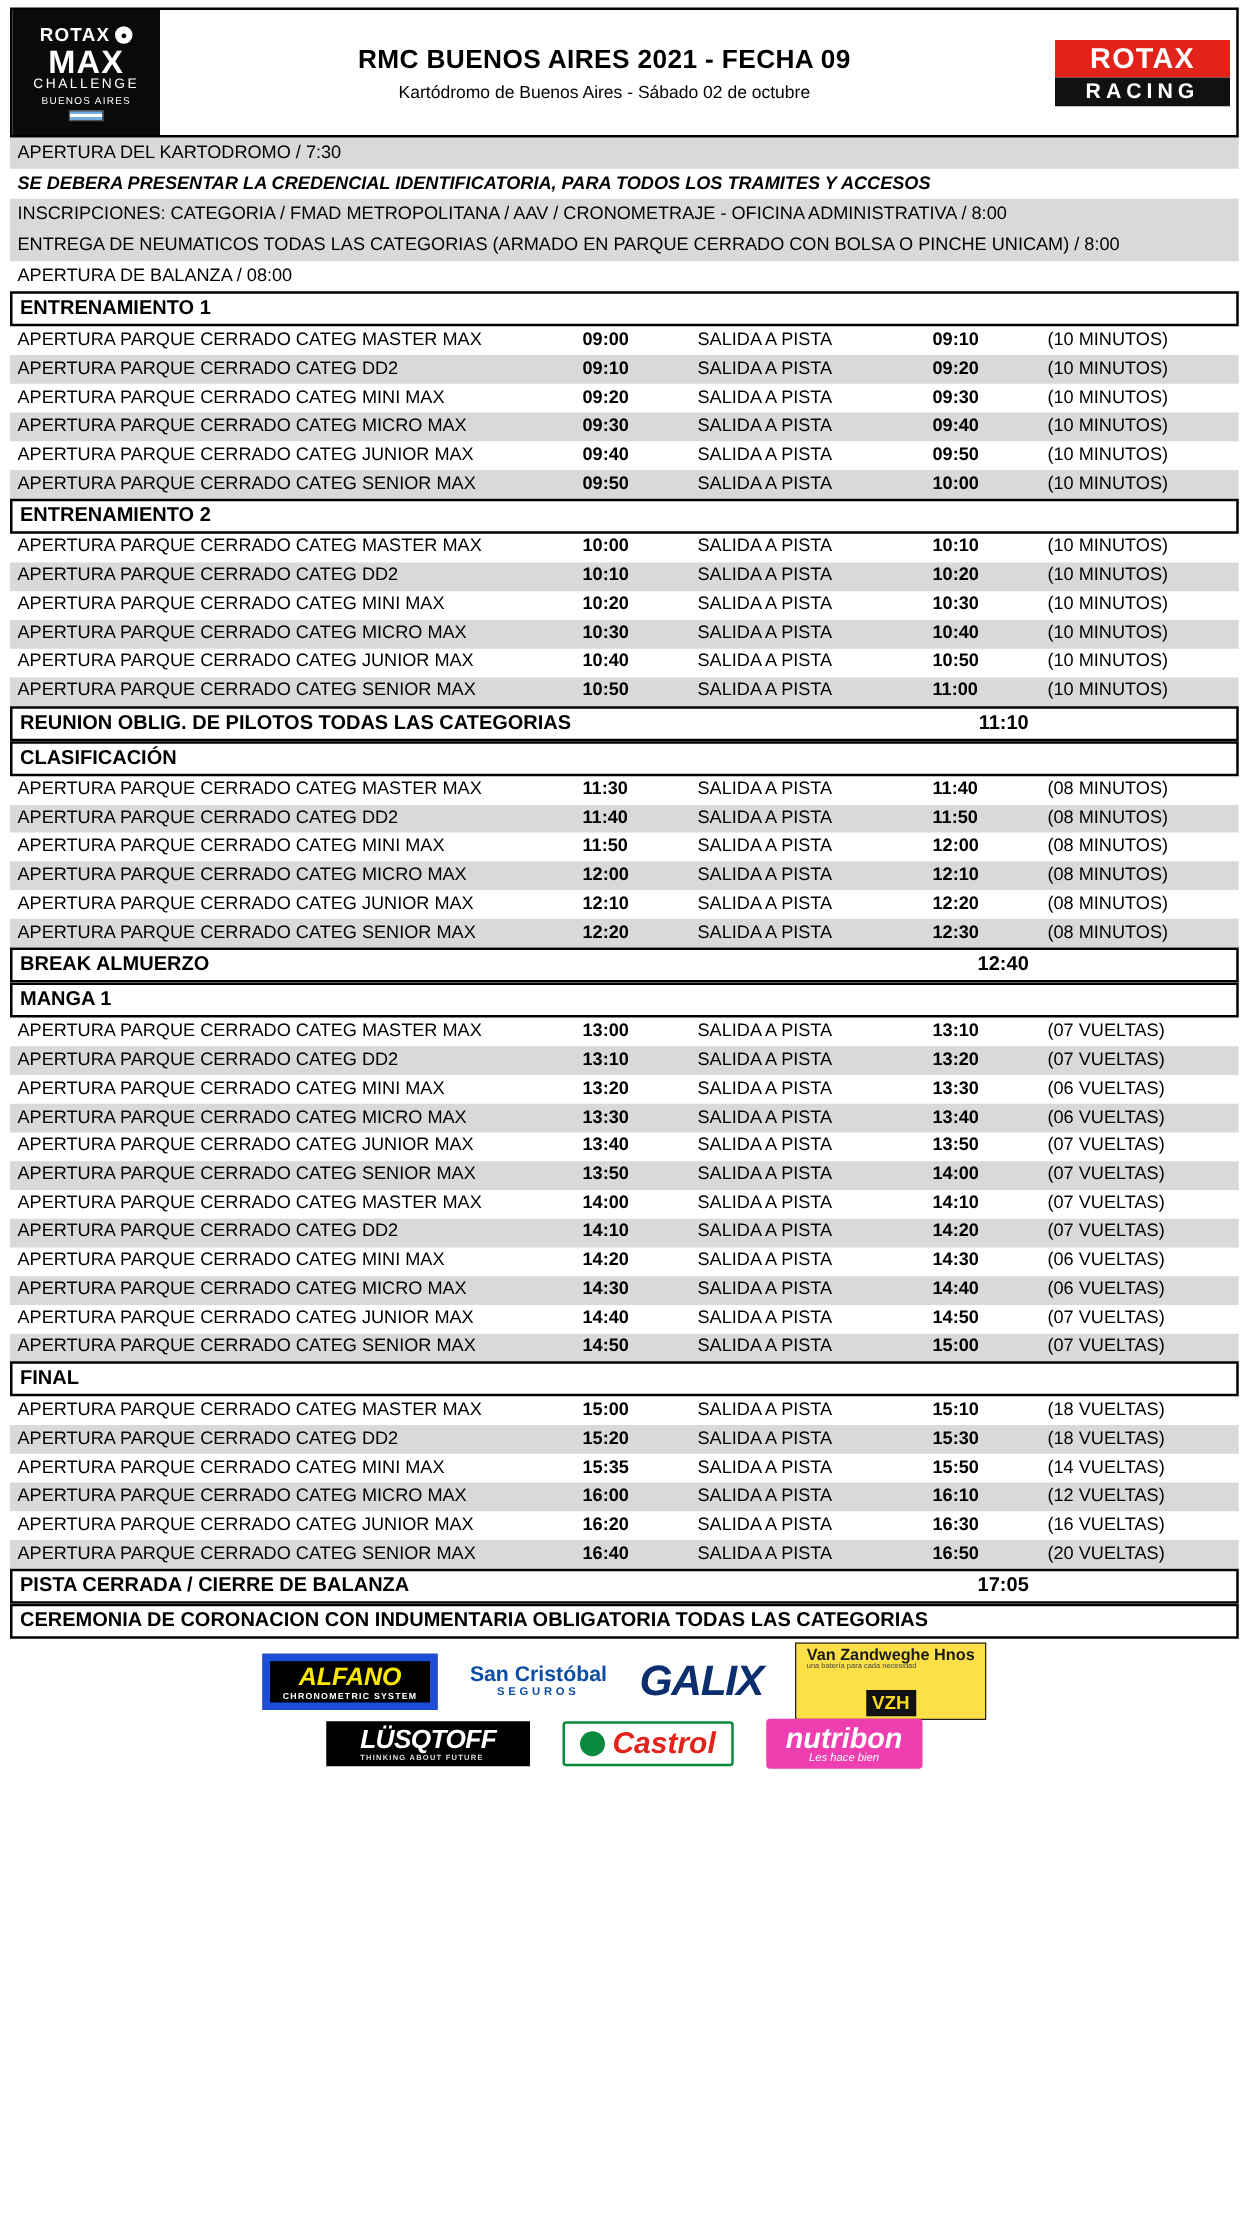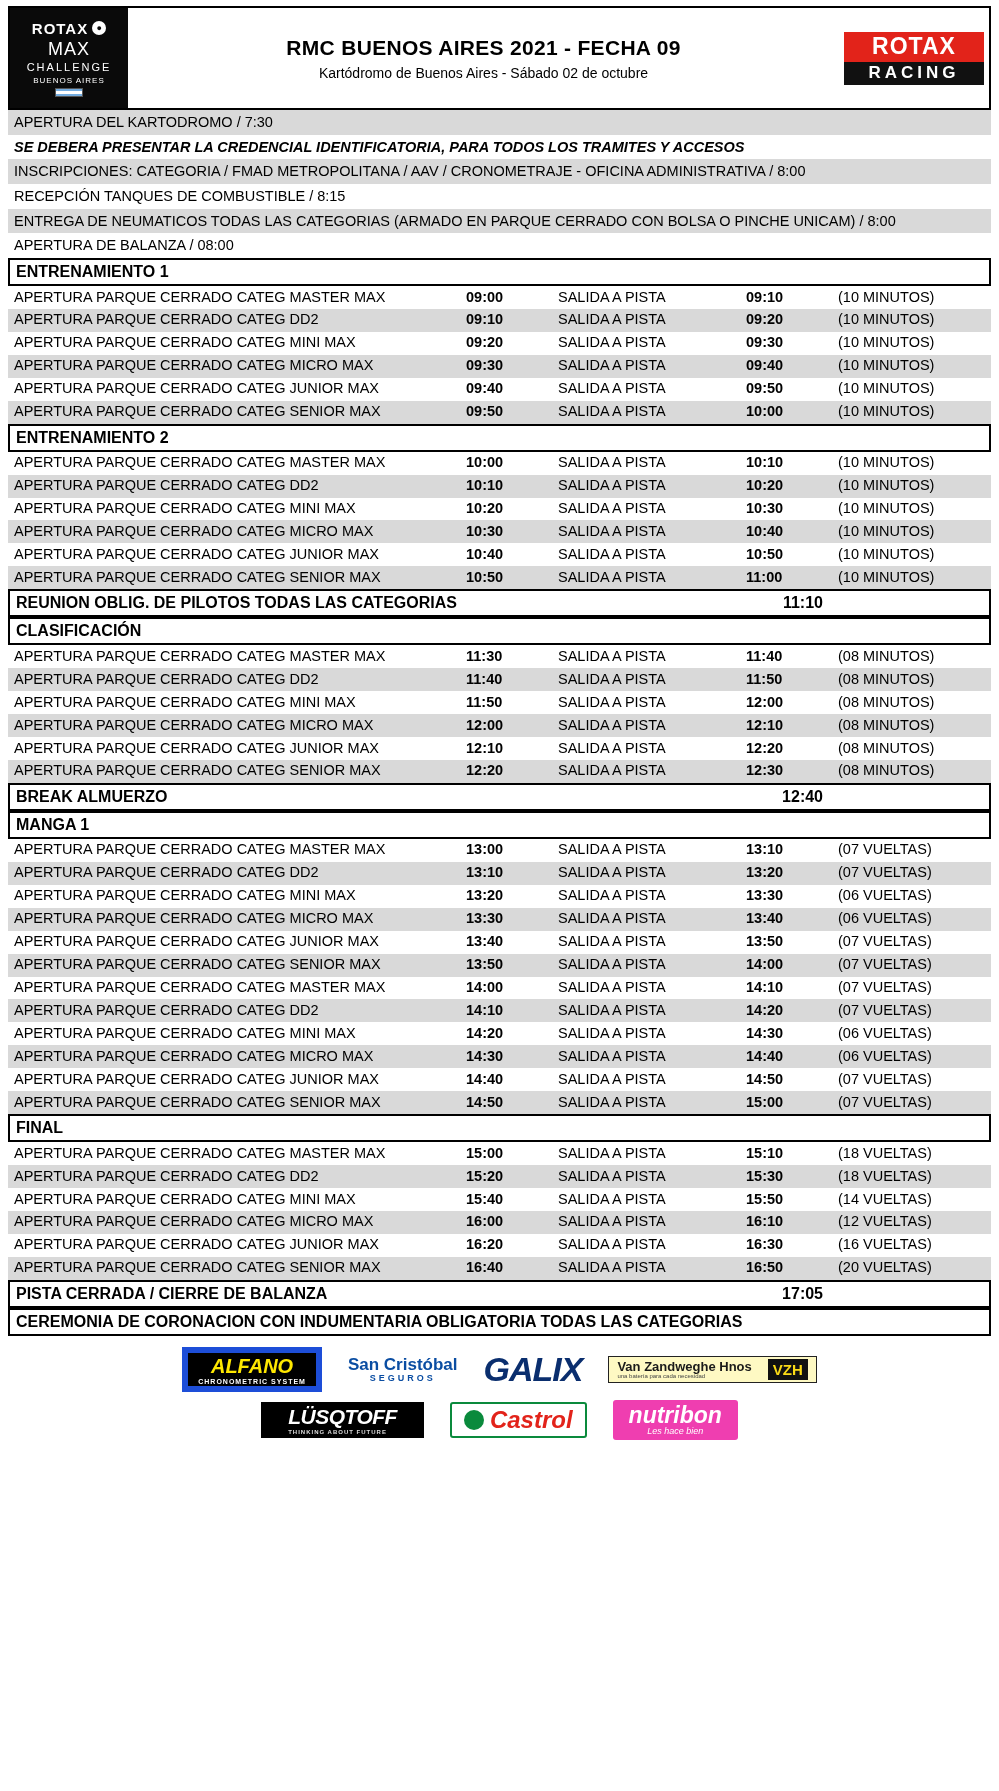--- a/index.html
+++ b/index.html
@@ -45,21 +45,21 @@
     font-weight: bold;
     font-size: 15px;
     letter-spacing: 1px;
   }
   .logo-left .dot-badge {
     width: 14px; height: 14px; border-radius: 50%;
     background: #ffffff; color:#0a0a0a;
     font-size: 9px; line-height: 14px; text-align: center; font-weight: bold;
   }
   .logo-left .max-word {
-    font-size: 18px; font-weight: normal; line-height: 24px; letter-spacing: 1px;
+    font-size: 26px; font-weight: bold; line-height: 24px; letter-spacing: 1px;
   }
   .logo-left .challenge-word {
     font-size: 11px; letter-spacing: 2px; line-height: 12px;
   }
   .logo-left .ba-word {
     font-size: 8px; letter-spacing: 1px; margin-top: 3px;
   }
   .flag {
     width: 28px; height: 9px; margin-top: 3px;
     background: linear-gradient(#74acdf 33%, #ffffff 33%, #ffffff 66%, #74acdf 66%);
@@ -165,21 +165,21 @@
   .sp-alfano {
     background: #000; color: #ffe800;
     font-weight: bold; font-size: 20px; font-style: italic;
     padding: 3px 10px 1px 10px; text-align: center; line-height: 1;
     border: 6px solid #1d4ed8;
   }
   .sp-alfano .sub { color:#ffffff; font-size: 7px; font-style: normal; letter-spacing: 1px; display:block; margin-top:2px;}
   .sp-sancristobal { text-align: center; color: #0a4da2; font-weight: bold; font-size: 17px; line-height: 1.05;}
   .sp-sancristobal .sub { font-size: 9px; letter-spacing: 3px; color: #0a4da2; font-weight: bold;}
   .sp-galix { color: #0a2e6e; font-weight: bold; font-style: italic; font-size: 34px; letter-spacing: -1px;}
-  .sp-vanz { background:#fef9c3; border:1px solid #222; padding: 2px 8px; display:flex; align-items:center; gap:16px;}
+  .sp-vanz { background:#fde047; border:1px solid #222; padding: 2px 8px; display:flex; align-items:center; gap:16px;flex-direction:column;}
   .sp-vanz .name { color:#1a1a1a; font-weight:bold; font-size:13px; line-height:1;}
   .sp-vanz .tag { font-size:6px; color:#444; display:block; }
   .sp-vanz .vzh { background:#111; color:#fbdb17; font-weight:bold; font-size:15px; padding:2px 5px; }
   .sp-lusqtoff { background:#000000; color:#fff; padding:3px 27px; font-weight:bold; font-style:italic; font-size:21px; letter-spacing:-0.5px;}
   .sp-lusqtoff .sub { display:block; font-size:6px; letter-spacing:1px; font-style:normal; color:#ddd;}
   .sp-castrol { background:#ffffff; border:2px solid #0a8a3c; border-radius:3px; padding:2px 12px; display:flex; align-items:center; gap:6px;}
   .sp-castrol .mark { width:20px; height:20px; border-radius:50%; background:#0a8a3c;}
   .sp-castrol .word { color:#e2231a; font-weight:bold; font-style:italic; font-size:24px;}
   .sp-nutribon { background:#ef3eb0; color:#ffffff; padding:4px 16px; border-radius:3px; text-align:center; line-height:1;}
   .sp-nutribon .word { font-weight:bold; font-size:23px; font-style:italic;}
@@ -212,21 +212,20 @@
         <div class="r1">ROTAX</div>
         <div class="r2">RACING</div>
       </div>
     </div>
   </div>
 
   <div>
     <div class="info-row shade">APERTURA DEL KARTODROMO / 7:30</div>
     <div class="info-row bold-italic">SE DEBERA PRESENTAR LA CREDENCIAL IDENTIFICATORIA, PARA TODOS LOS TRAMITES Y ACCESOS</div>
     <div class="info-row shade">INSCRIPCIONES: CATEGORIA / FMAD METROPOLITANA / AAV / CRONOMETRAJE - OFICINA ADMINISTRATIVA  / 8:00</div>
-    <div class="info-row">RECEPCIÓN TANQUES DE COMBUSTIBLE  / 8:15</div>
     <div class="info-row shade">ENTREGA DE NEUMATICOS TODAS LAS CATEGORIAS (ARMADO EN PARQUE CERRADO CON BOLSA O PINCHE UNICAM) / 8:00</div>
     <div class="info-row">APERTURA DE BALANZA / 08:00</div>
   </div>
 
   <div id="schedule">
       <div class="section-head"><span>ENTRENAMIENTO 1</span></div>
       <div class="row">
         <div class="c-desc">APERTURA PARQUE CERRADO CATEG MASTER MAX</div>
         <div class="c-t1">09:00</div>
         <div class="c-sal">SALIDA A PISTA</div>
@@ -451,21 +450,21 @@
       </div>
       <div class="row shade">
         <div class="c-desc">APERTURA PARQUE CERRADO CATEG DD2</div>
         <div class="c-t1">15:20</div>
         <div class="c-sal">SALIDA A PISTA</div>
         <div class="c-t2">15:30</div>
         <div class="c-note">(18 VUELTAS)</div>
       </div>
       <div class="row">
         <div class="c-desc">APERTURA PARQUE CERRADO CATEG MINI MAX</div>
-        <div class="c-t1">15:40</div>
+        <div class="c-t1">15:35</div>
         <div class="c-sal">SALIDA A PISTA</div>
         <div class="c-t2">15:50</div>
         <div class="c-note">(14 VUELTAS)</div>
       </div>
       <div class="row shade">
         <div class="c-desc">APERTURA PARQUE CERRADO CATEG MICRO MAX</div>
         <div class="c-t1">16:00</div>
         <div class="c-sal">SALIDA A PISTA</div>
         <div class="c-t2">16:10</div>
         <div class="c-note">(12 VUELTAS)</div>

